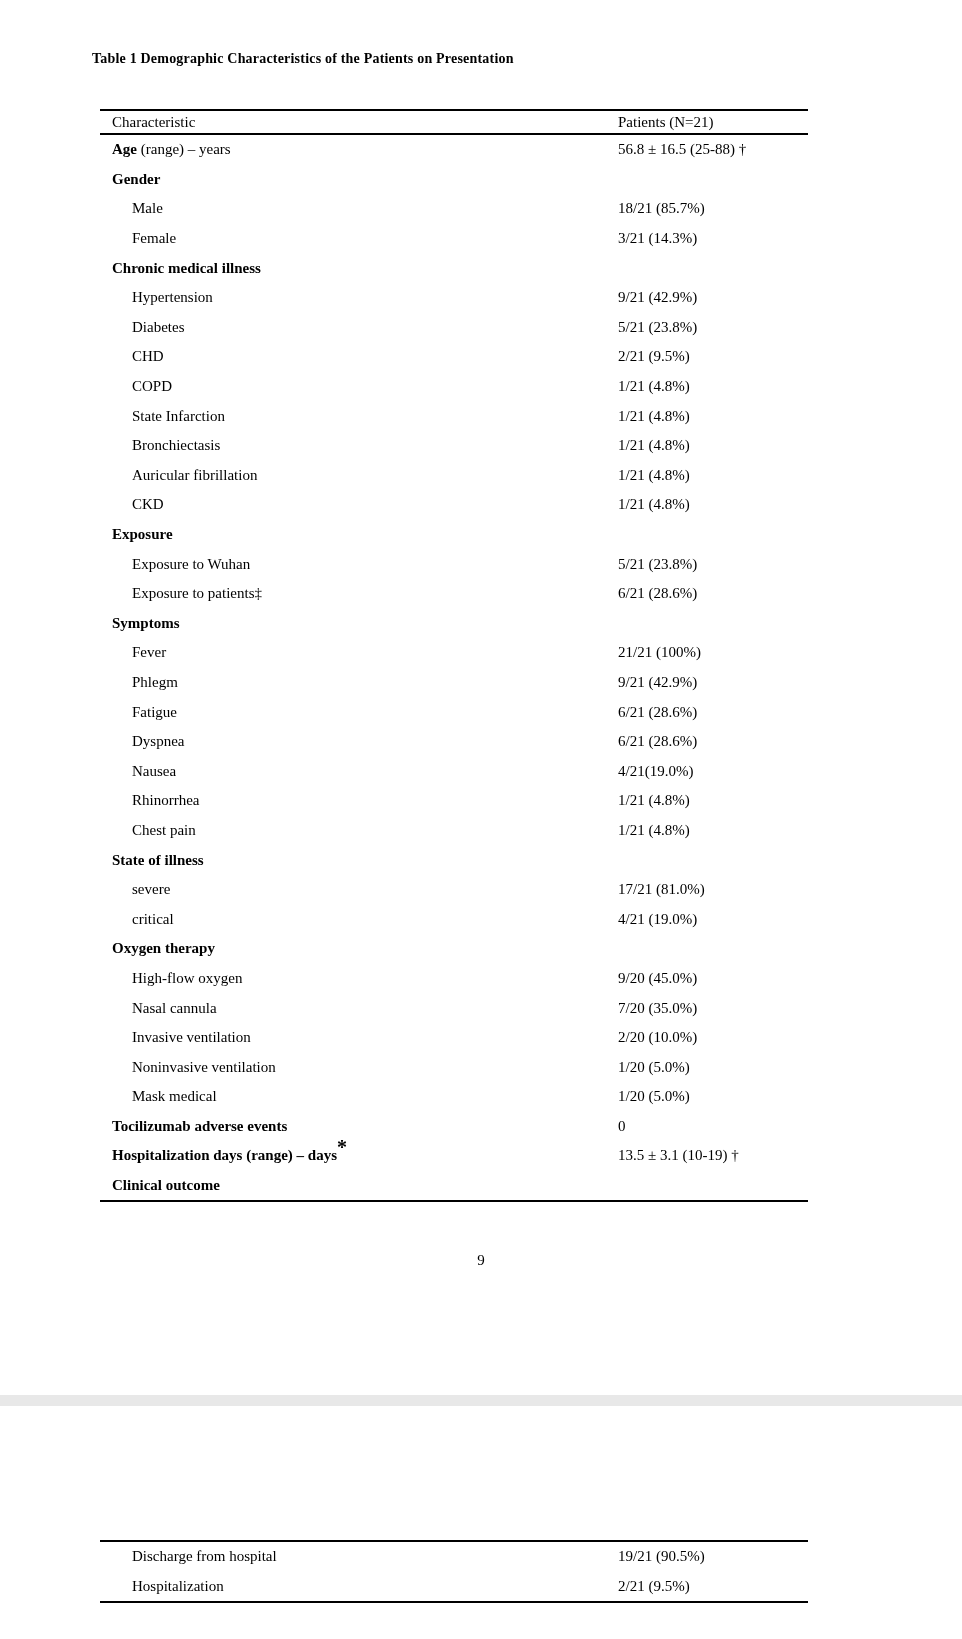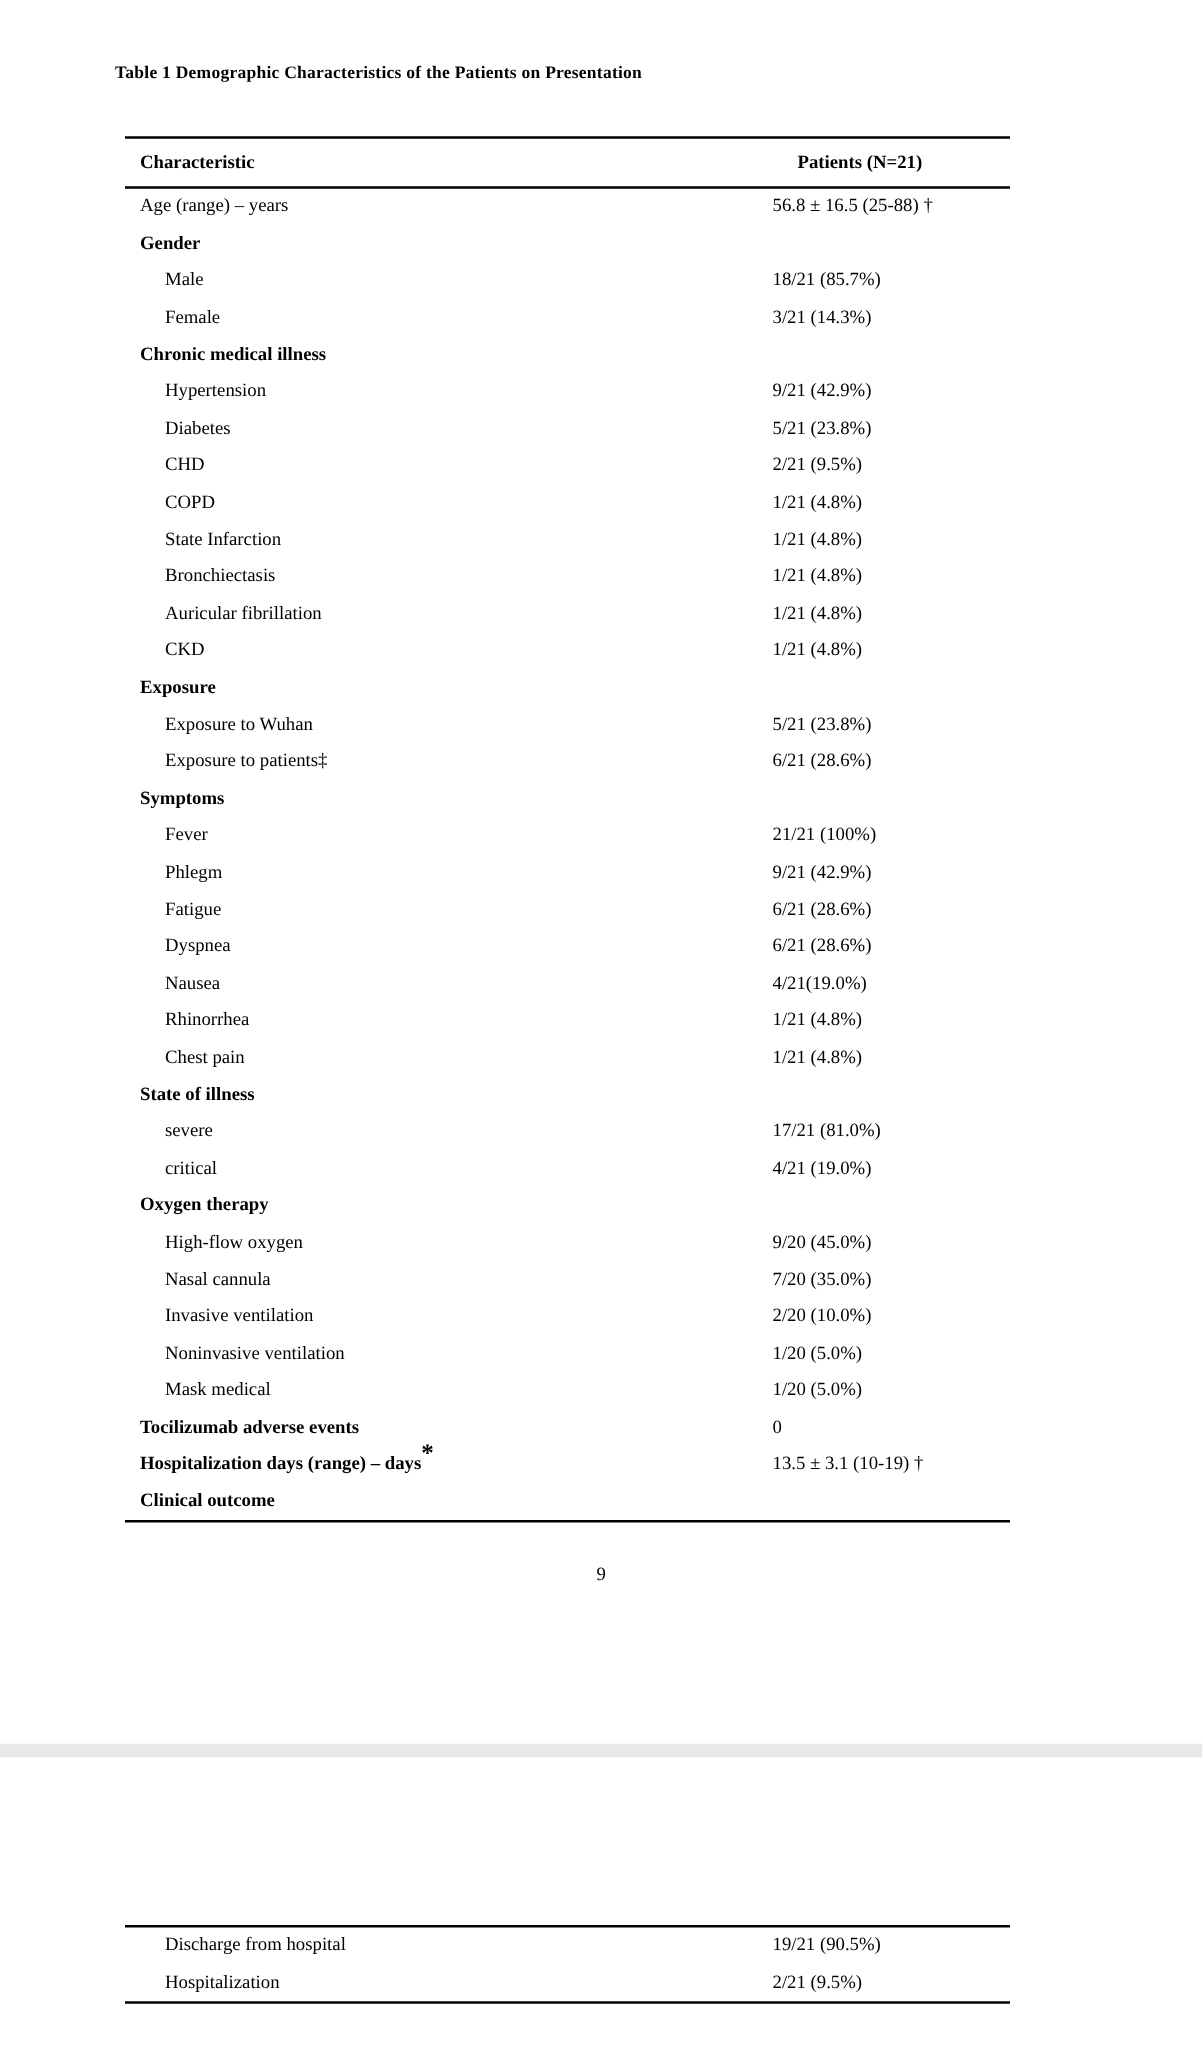--- a/index.html
+++ b/index.html
@@ -23,42 +23,42 @@
   .table1 {
     position: absolute;
     left: 100px;
     top: 109px;
     width: 708px;
     border-top: 2px solid var(--rule, #000000);
     border-bottom: 2px solid var(--rule, #000000);
   }
   .thead {
     position: relative;
-    height: 40px;
+    height: 24px;
     border-bottom: 2px solid var(--rule, #000000);
     display: flex;
     align-items: center;
-    font-weight: bold;
+    font-weight: normal;
     font-size: 15px;
   }
   .thead .c1 { padding-left: 12px; }
-  .thead .c2 { position: absolute; left: 518px; margin-left: 20px; }
+  .thead .c2 { position: absolute; left: 518px; }
   .row {
     position: relative;
     height: 29.6px;
     display: flex;
     align-items: center;
     font-size: 15px;
   }
   .table2-wrap .row { height: 29.5px; }
   .row .label { padding-left: 32px; white-space: nowrap; }
   .row.section .label,
   .row.bolditem .label { font-weight: bold; padding-left: 12px; }
   .row.mixed .label { padding-left: 12px; font-weight: normal; }
-  .row.mixed .bold-part { font-weight: normal; text-align: right; }
+  .row.mixed .bold-part { font-weight: bold; text-align: right; }
   .row .value { position: absolute; left: 518px; white-space: nowrap; }
   .sup-star {
     display: inline-block;
     font-weight: bold;
     font-size: 20px;
     position: relative;
     top: -6px;
     line-height: 0;
   }
   .page-number {

